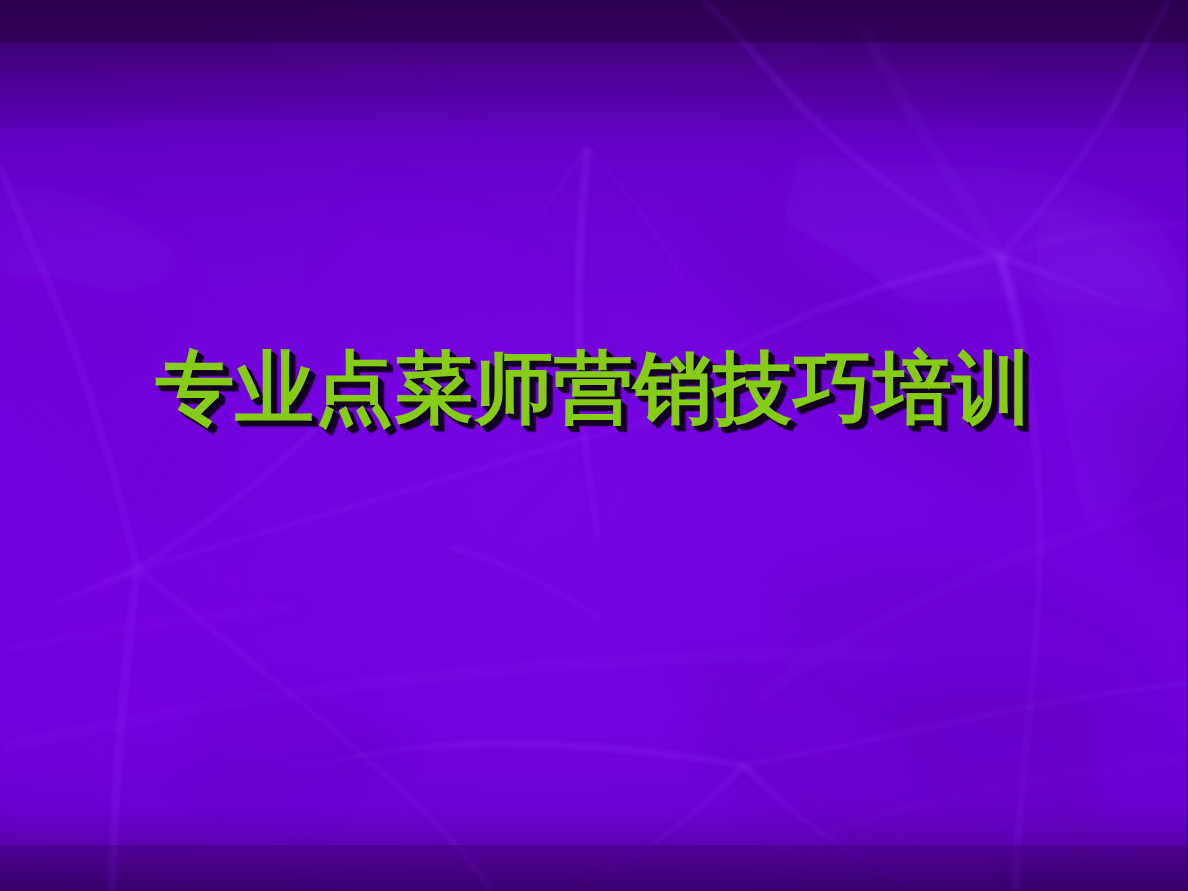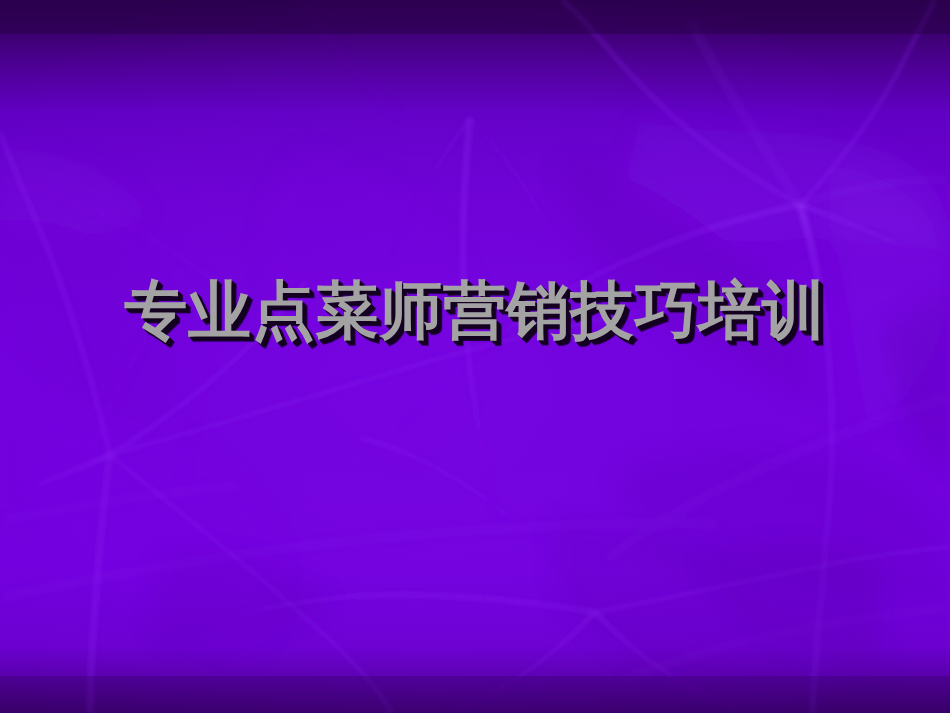--- a/index.html
+++ b/index.html
@@ -46,21 +46,21 @@
   }
 
   #slide-title {
     position: relative;
     top: -45px;
     font-family: "DejaVu Sans", "Liberation Sans", sans-serif;
     font-weight: bold;
     font-size: 63px;
     line-height: 1.12;
     letter-spacing: 0.012em;
-    color: #a3a3a3;
+    color: #84cc16;
     white-space: nowrap;
     text-shadow:
        3px 3px 0 #140020,
        4px 4px 0 #140020,
        2px 2px 0 #140020,
        5px 5px 1px rgba(5,0,15,0.85);
     text-align: right;
   }
 </style>
 </head>

